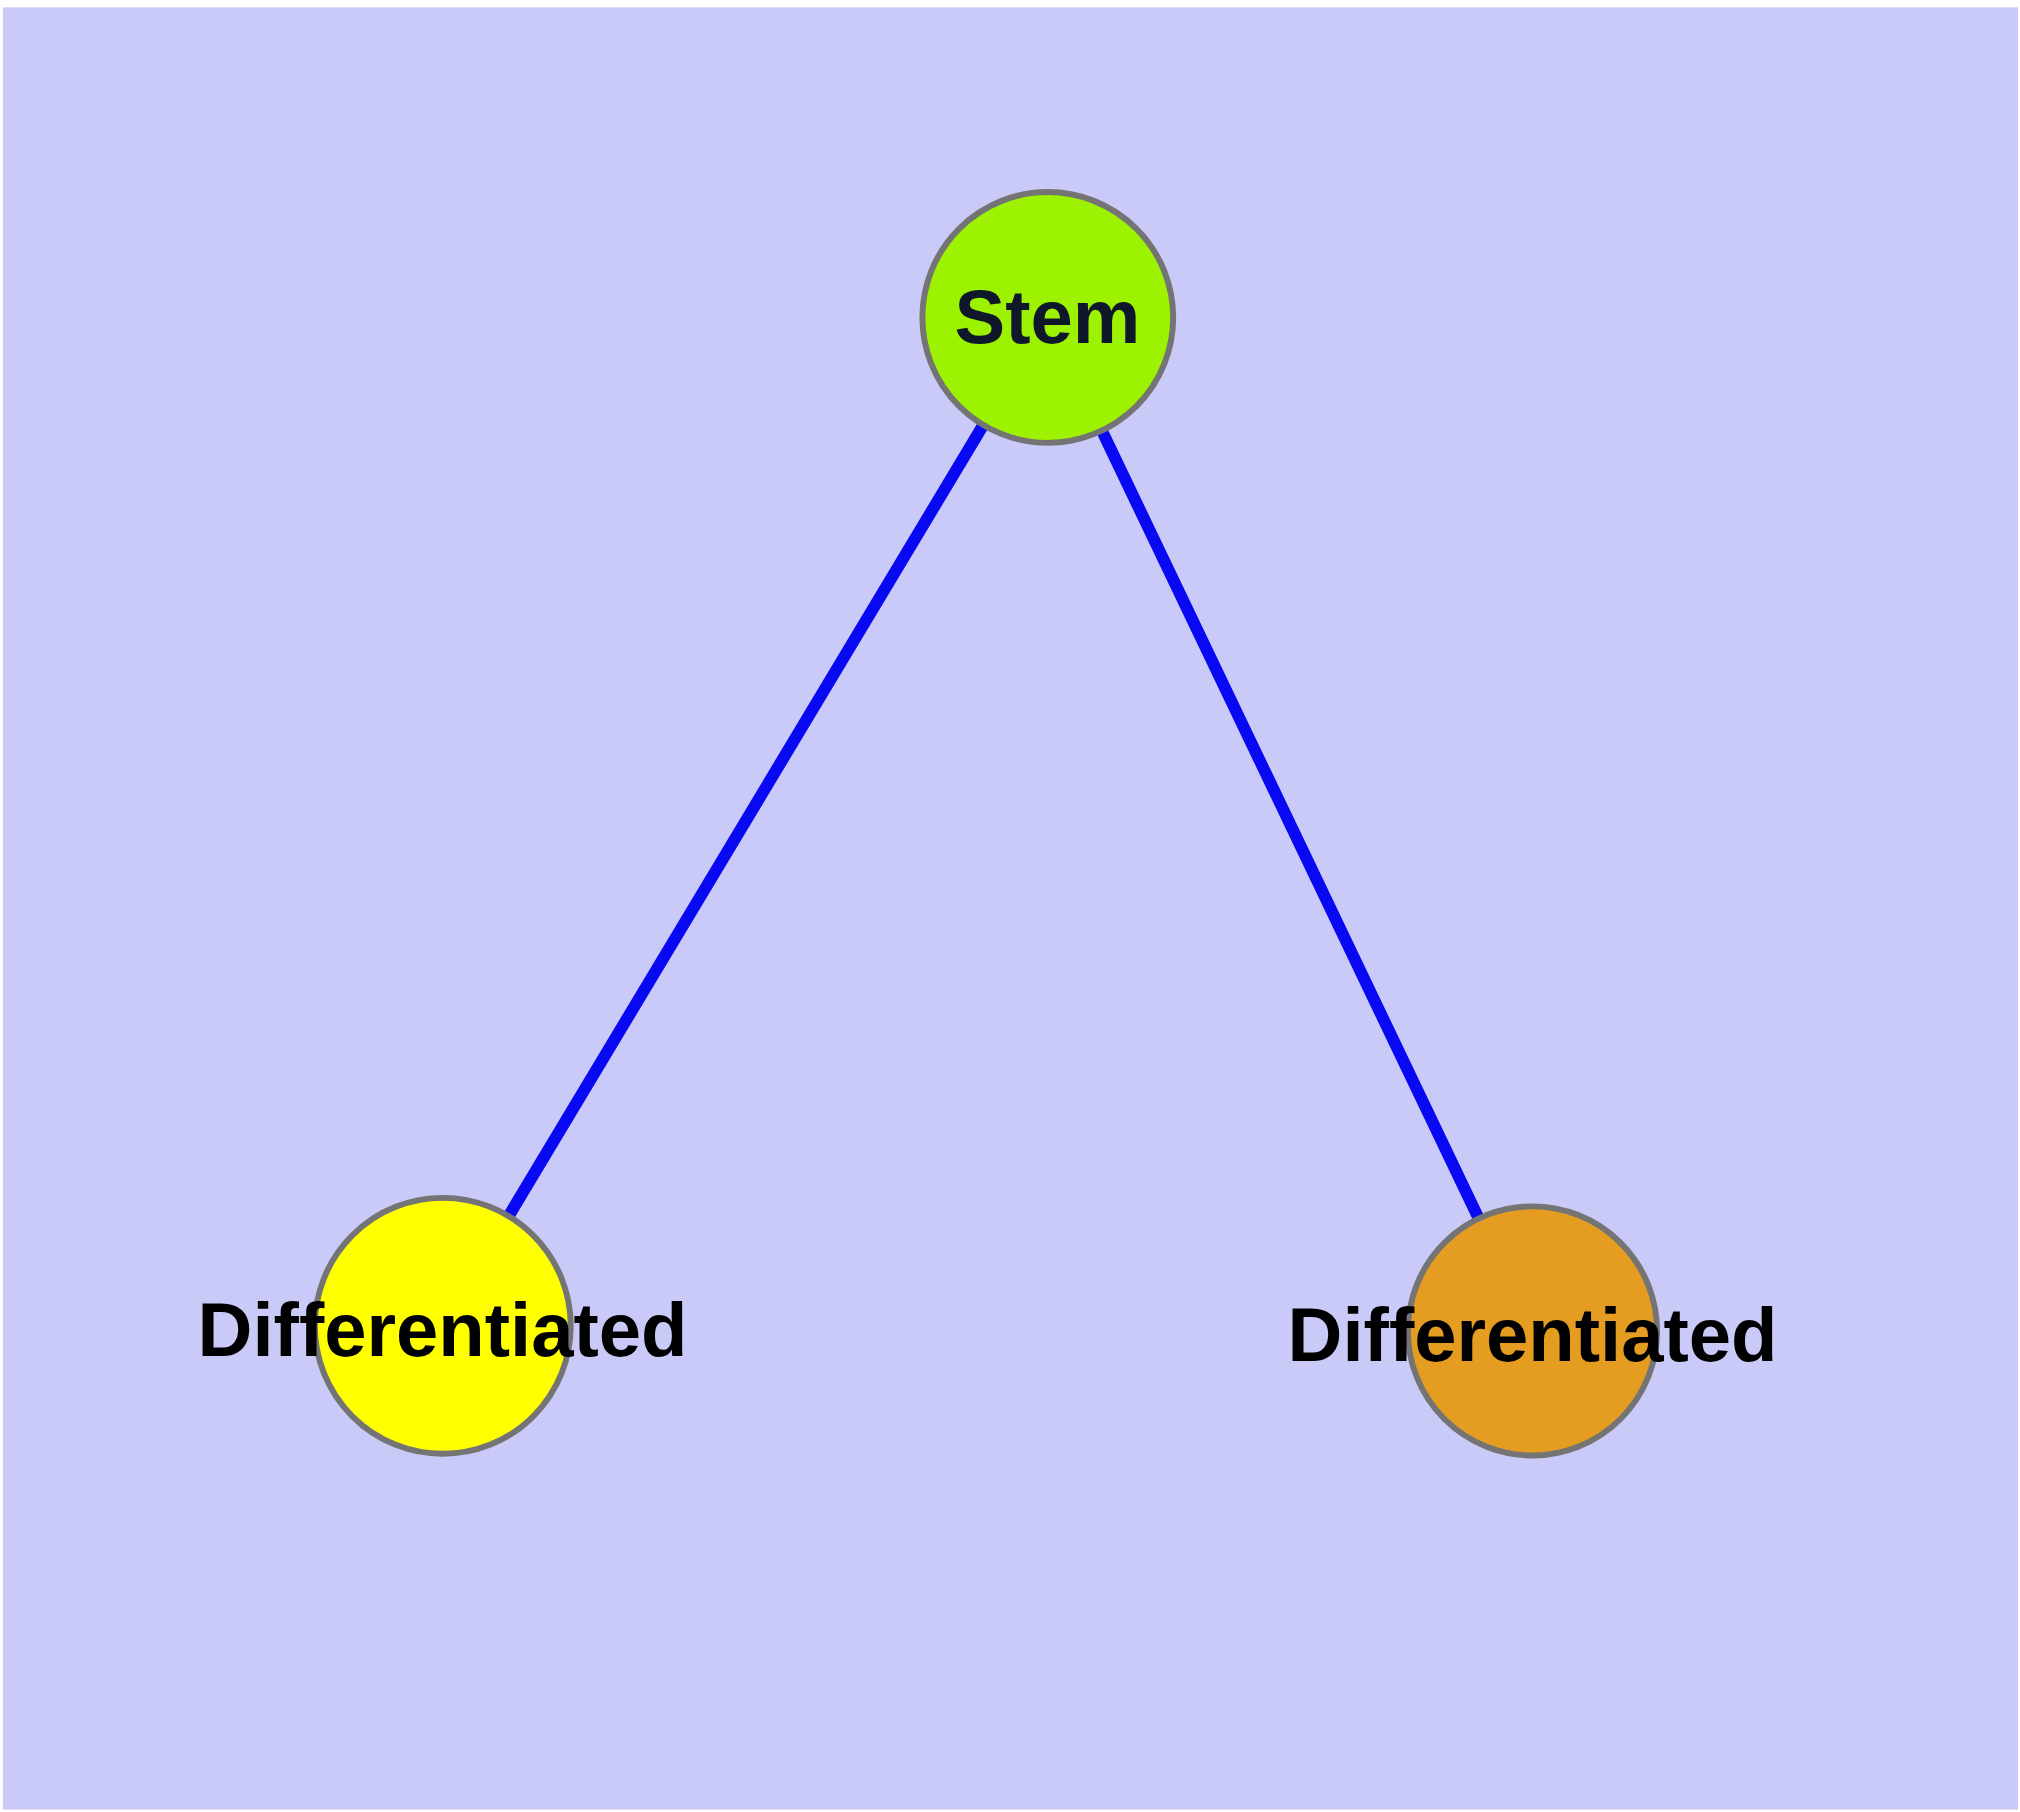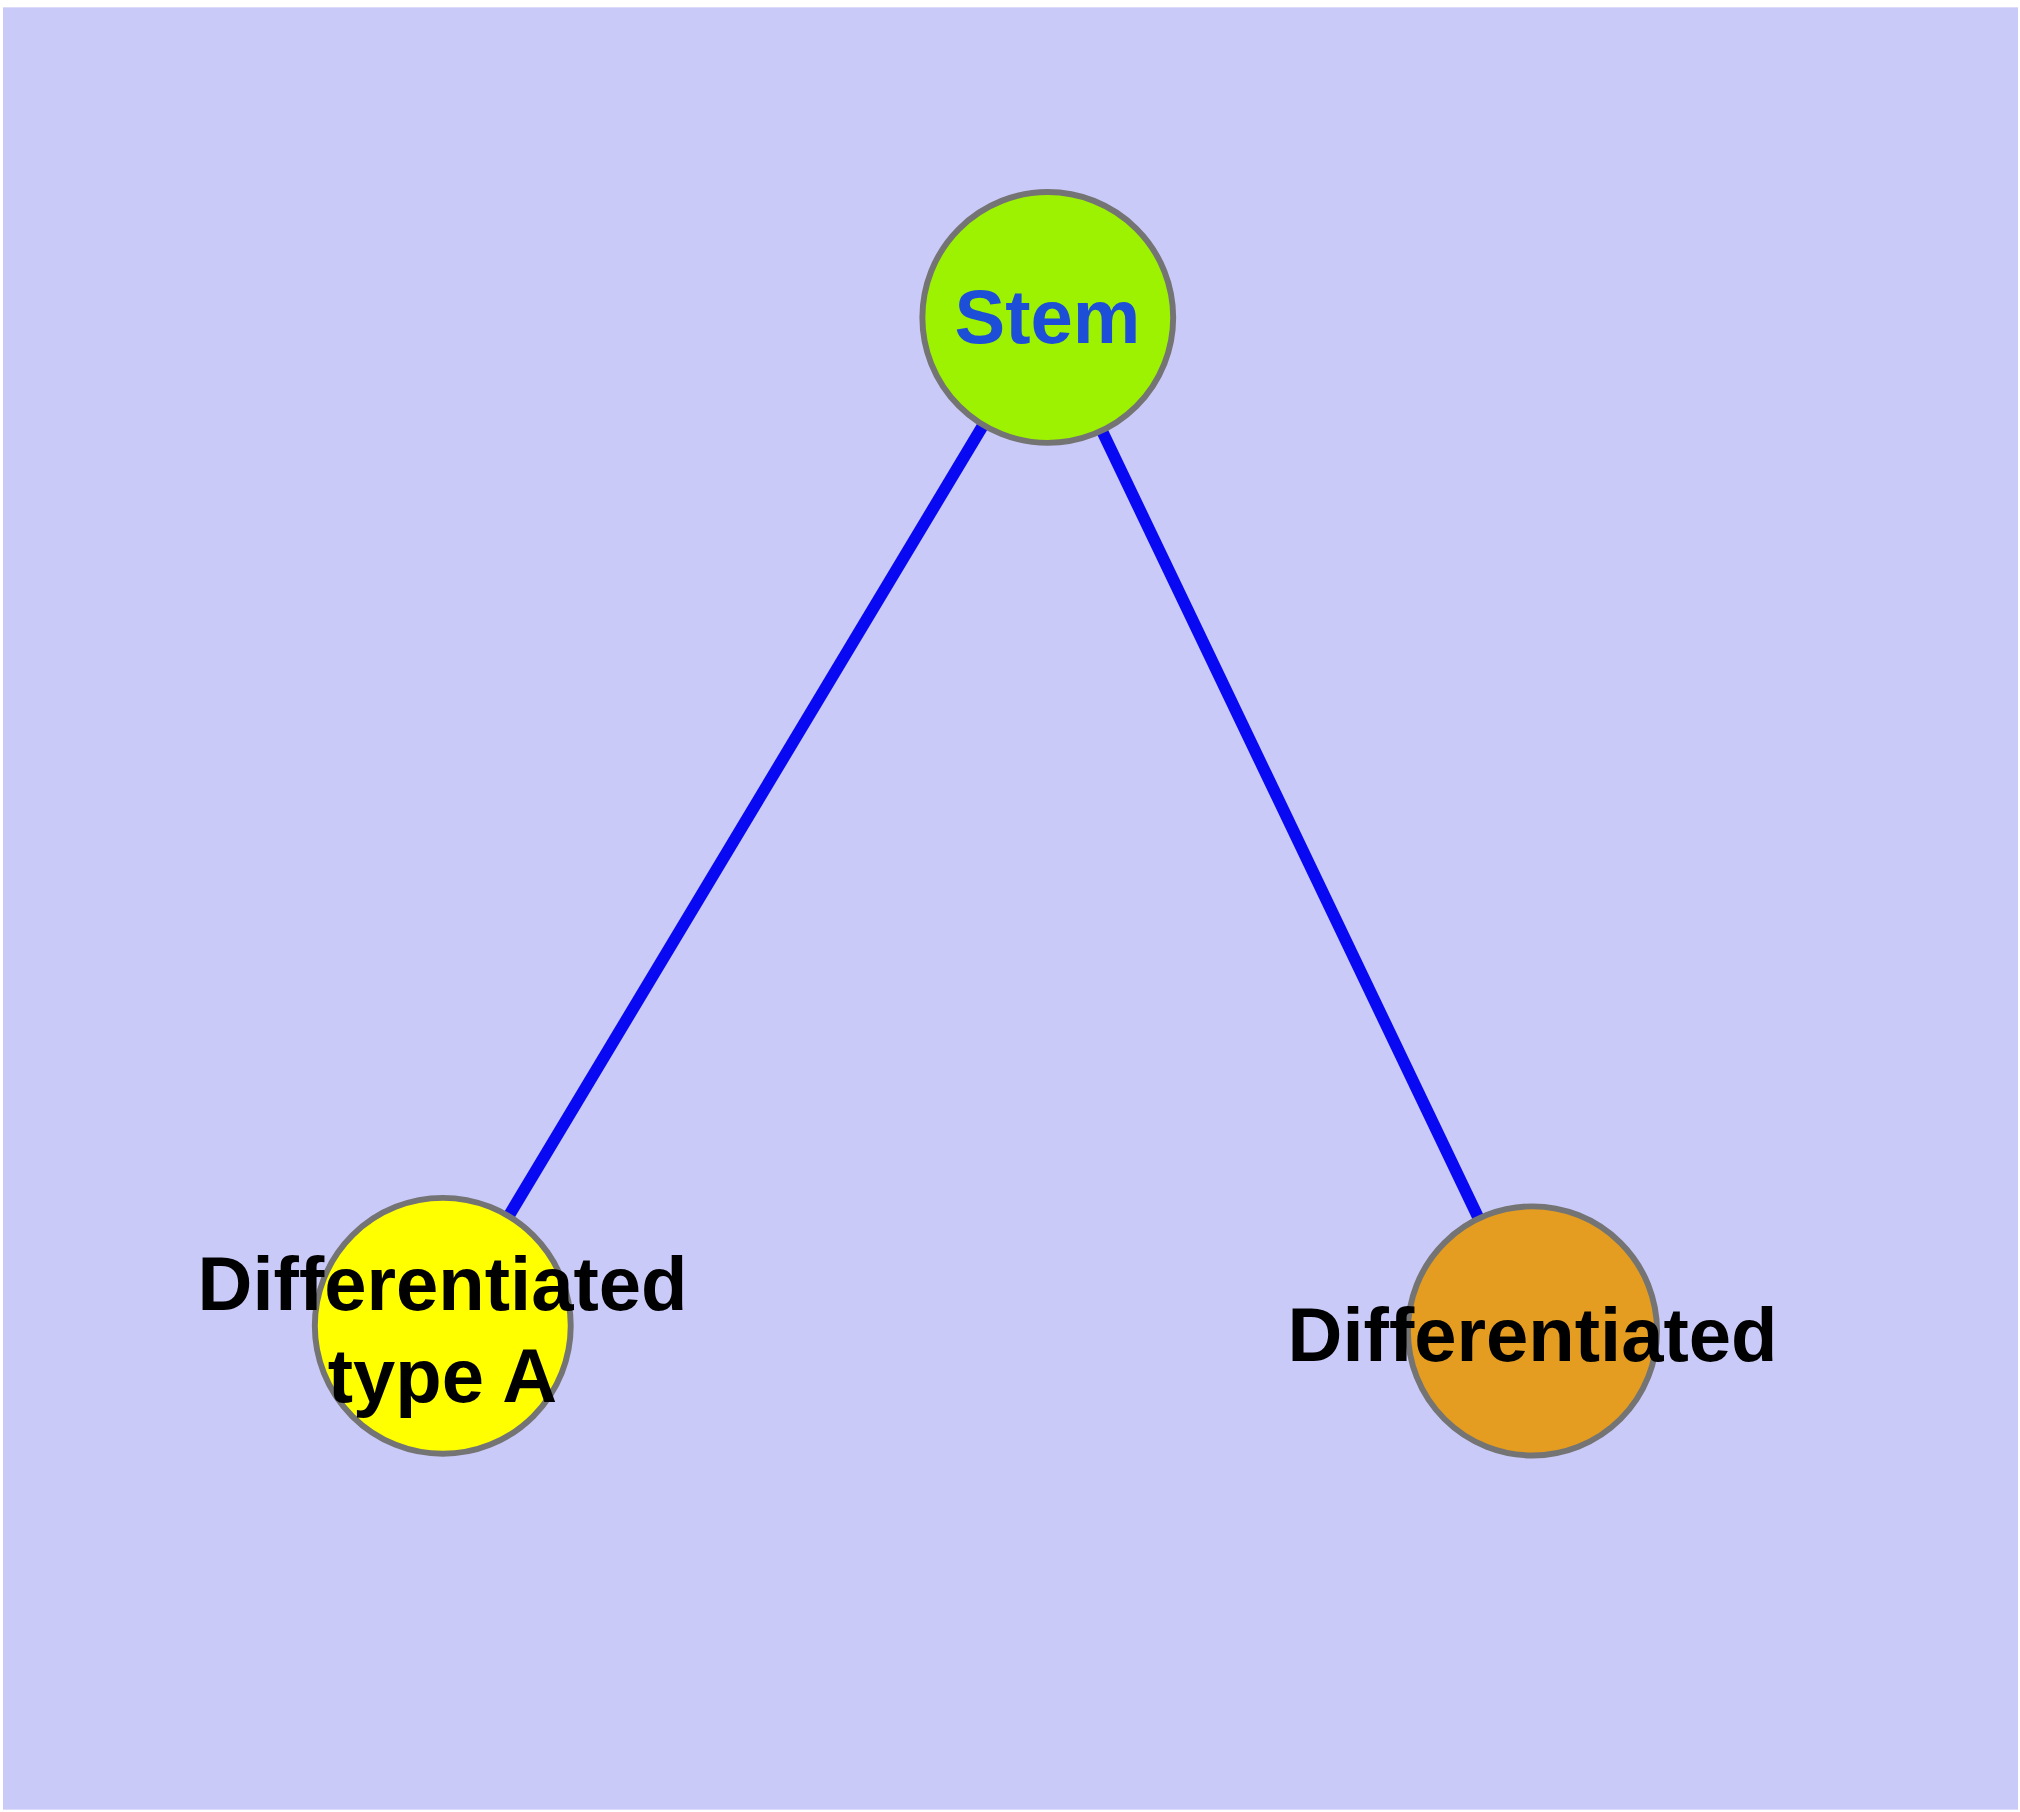--- a/index.html
+++ b/index.html
@@ -53,26 +53,25 @@
 
     <line x1="1233" y1="366" x2="1805" y2="1562" stroke-width="14" stroke="#0808F2"></line>
 
     <circle cx="1233" cy="366" r="148" stroke-width="7" fill="#9DF201" stroke="#747474"></circle>
 
     <circle cx="519" cy="1556" r="151" stroke-width="7" fill="#FFFF00" stroke="#747474"></circle>
 
     <circle cx="1805" cy="1562" r="147" stroke-width="7" fill="#E49D20" stroke="#747474"></circle>
   </svg>
 
-  <div class="node-label" style="left: 1045px; top: 310px; color: #1d4ed8;">
+  <div class="node-label" style="left: 1045px; top: 310px; color: #0f172a;">
     <span class="line">Stem</span>
   </div>
 
   <div class="node-label" style="left: 440px; top: 1323px; color: rgb(0, 0, 0);">
     <span class="line">Differentiated</span>
-    <span class="line">type A</span>
   </div>
 
   <div class="node-label" style="left: 1530px; top: 1328px; color: rgb(0, 0, 0);">
     <span class="line">Differentiated</span>
   </div>
 </div>
 
 
 </body></html>

